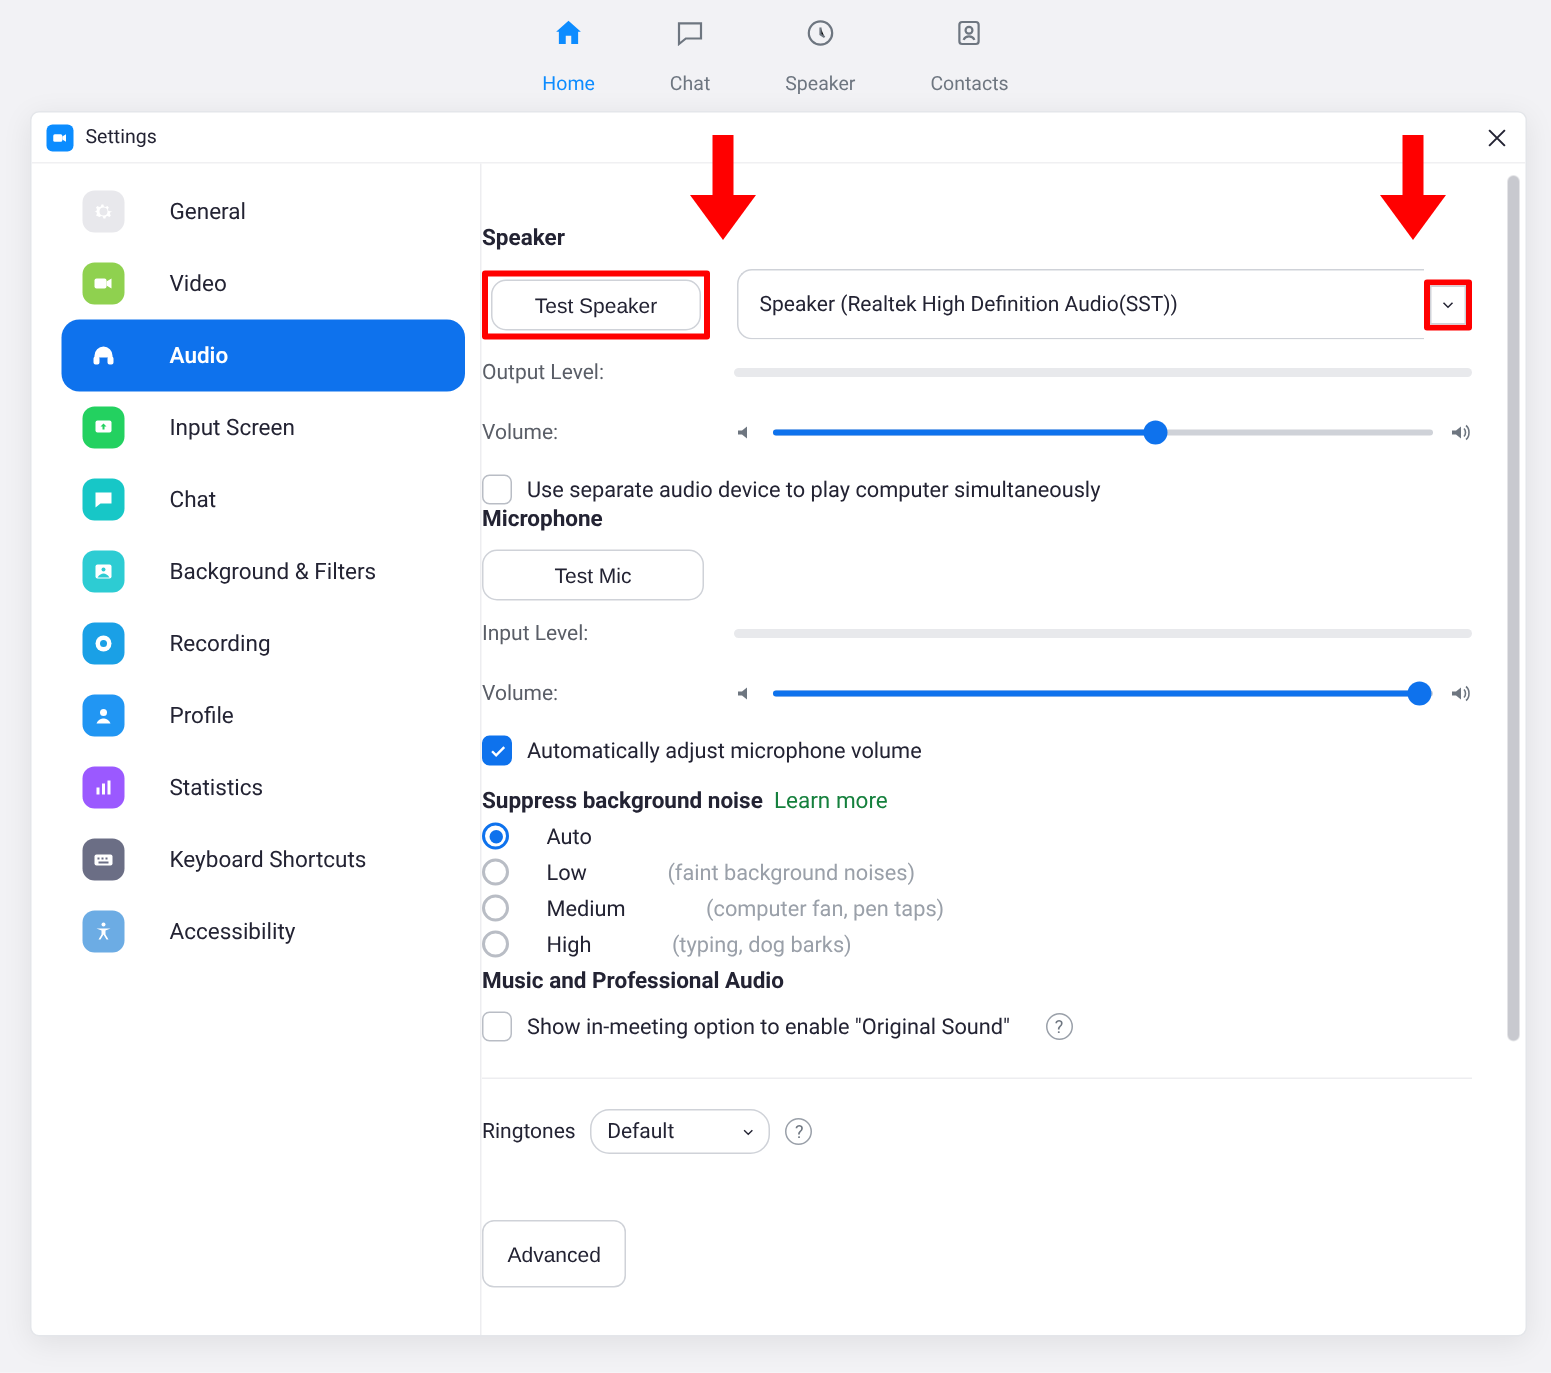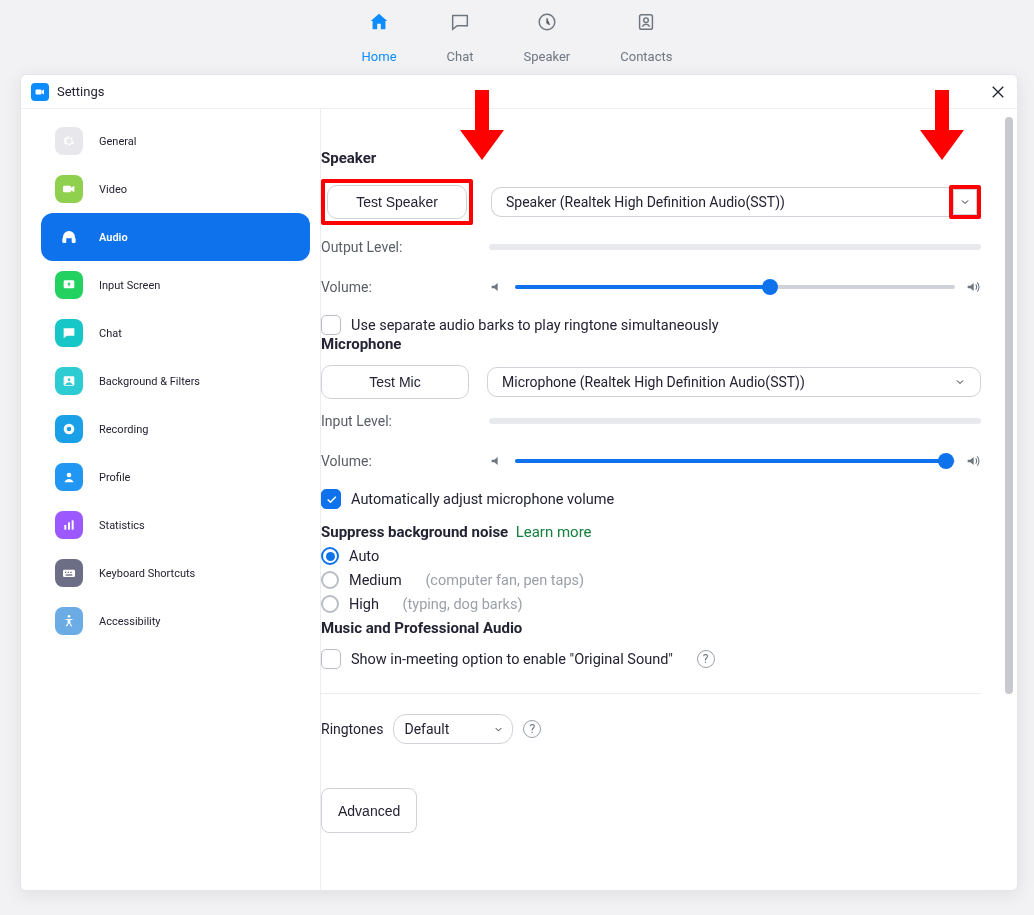--- a/index.html
+++ b/index.html
@@ -17,60 +17,60 @@
   .window { position:absolute; top:74px; left:20px; right:16px; bottom:24px; background:#ffffff; border:1px solid #e4e6ea; border-radius:6px; box-shadow:0 4px 20px rgba(0,0,0,0.08); overflow:hidden; display:flex; flex-direction:column; }
   .titlebar { height:34px; display:flex; align-items:center; padding:0 10px; border-bottom:1px solid #f0f0f2; }
   .titlebar .app-icon { width:18px; height:18px; background:#0b8cff; border-radius:4px; display:flex; align-items:center; justify-content:center; margin-right:8px; }
   .titlebar .app-icon svg { width:12px; height:12px; fill:#fff; }
   .titlebar .title { font-size:13px; color:#232333; }
   .titlebar .close { margin-left:auto; width:18px; height:18px; cursor:pointer; color:#232333; }
   .titlebar .close svg { width:18px; height:18px; stroke:#232333; stroke-width:1.8; fill:none; }
 
   .window-body { flex:1; display:flex; min-height:0; }
   .sidebar { width:300px; border-right:1px solid #ededf0; padding:8px 0 8px 10px; overflow:auto; }
-  .sb-item { display:flex; align-items:center; gap:16px; height:48px; padding:0 14px; border-radius:12px; margin:0 10px 0 10px; cursor:pointer; font-size:11px; color:#232333; }
+  .sb-item { display:flex; align-items:center; gap:30px; height:48px; padding:0 14px; border-radius:12px; margin:0 10px 0 10px; cursor:pointer; font-size:15px; color:#232333; }
   .sb-item.active { background:#0e72ed; color:#fff; font-weight:600; }
   .sb-item .icon { width:28px; height:28px; border-radius:8px; display:flex; align-items:center; justify-content:center; flex-shrink:0; }
   .sb-item.active .icon svg { fill:#fff; stroke:#fff; }
   .ic-general{background:#e8e8ec;} .ic-video{background:#8fd14f;} .ic-share{background:#23d160;} .ic-chat{background:#17c7c7;} .ic-bg{background:#2dccd3;} .ic-rec{background:#1aa0e6;} .ic-profile{background:#2196f3;} .ic-stats{background:#9b59ff;} .ic-kb{background:#6b6e85;} .ic-acc{background:#6cace4;}
   .sb-item .icon svg{width:16px;height:16px;fill:#fff;}
   .sb-item.ic-audio-row .icon svg{stroke:#fff;}
 
   .content-wrap { flex:1; position:relative; overflow:hidden; }
   .content { position:absolute; inset:0 12px 0 0; overflow:auto; padding:40px 14px 16px 0; }
   .content-inner { padding:0 10px 40px 0; }
   .scrollbar { position:absolute; right:2px; top:6px; bottom:6px; width:14px; }
   .scrollbar .thumb { position:absolute; right:2px; top:2px; width:8px; height:75%; background:#c8c9cf; border-radius:5px; }
 
   h3.section { font-size:15px; font-weight:700; margin:0 0 12px 0; }
   .row { display:flex; align-items:center; gap:18px; }
   .btn { height:34px; padding:0 28px; border:1px solid #cfd2d8; border-radius:10px; background:#fff; font-size:14px; color:#232333; cursor:pointer; display:inline-flex; align-items:center; justify-content:center; }
   .highlight-red { border:4px solid #ff0000; border-radius:2px; padding:2px; display:inline-flex; }
   .select-wrap { display:flex; align-items:center; }
-  .select { flex:1; height:30px; border:1px solid #cfd2d8; border-radius:10px 0 0 10px; background:#fff; font-size:14px; display:flex; align-items:center; padding:0 14px; cursor:pointer; border-right:none; }
+  .select { flex:1; height:47px; border:1px solid #cfd2d8; border-radius:10px 0 0 10px; background:#fff; font-size:14px; display:flex; align-items:center; padding:0 14px; cursor:pointer; border-right:none; }
   .caret { width:32px; height:34px; border:1px solid #cfd2d8; border-radius:0 10px 10px 0; display:flex; align-items:center; justify-content:center; cursor:pointer; background:#fff; }
   .caret svg{width:12px;height:12px;stroke:#232333;stroke-width:2;fill:none;}
   .caret-highlight { border:4px solid #ff0000; padding:0; border-radius:2px; }
   .caret-highlight .caret { border-radius:0; width:24px; height:26px;}
 
   .lbl { font-size:14px; color:#5a5e67; }
   .level-bar { flex:1; height:6px; background:#e8e9ec; border-radius:4px; }
   .slider-row { display:flex; align-items:center; gap:10px; }
   .slider-row svg{width:16px;height:16px;fill:#6e7680;}
   .slider { flex:1; height:4px; background:#cfd2d8; border-radius:3px; position:relative; }
   .slider .fill { position:absolute; top:0; bottom:0; left:0; background:#0e72ed; border-radius:3px; }
   .slider .handle { position:absolute; top:50%; width:16px; height:16px; background:#0e72ed; border-radius:50%; transform:translate(-50%,-50%); }
 
   .checkbox { display:flex; align-items:center; gap:10px; font-size:14.5px; color:#232333; cursor:pointer; }
   .checkbox .box { width:20px; height:20px; border:1.5px solid #b9bdc5; border-radius:5px; display:flex; align-items:center; justify-content:center; flex-shrink:0; }
   .checkbox.checked .box { background:#0e72ed; border-color:#0e72ed; }
   .checkbox.checked .box svg{width:13px;height:13px;stroke:#fff;stroke-width:3;fill:none;}
   .link { color:#15803d; cursor:pointer; font-weight:400; }
 
-  .radio-row { display:flex; align-items:center; gap:10px; font-size:14.5px; cursor:pointer; margin:6px 0; }
+  .radio-row { display:flex; align-items:center; gap:25px; font-size:14.5px; cursor:pointer; margin:6px 0; }
   .radio { width:18px;height:18px;border:2px solid #b9bdc5;border-radius:50%;display:flex;align-items:center;justify-content:center;flex-shrink:0;}
   .radio.checked{border-color:#0e72ed;}
   .radio.checked::after{content:"";width:9px;height:9px;background:#0e72ed;border-radius:50%;}
   .hint{color:#9aa0a9;}
 
   .divider{height:1px;background:#ededf0;margin:24px 0 20px 0;}
   .small-select{height:30px;border:1px solid #cfd2d8;border-radius:13px;padding:0 26px 0 10px;font-size:14px;display:inline-flex;align-items:center;position:relative;cursor:pointer;min-width:120px;}
   .small-select svg{position:absolute;right:8px;width:11px;height:11px;stroke:#232333;stroke-width:2;fill:none;}
   .help{width:18px;height:18px;border:1.5px solid #9aa0a9;border-radius:50%;display:inline-flex;align-items:center;justify-content:center;font-size:12px;color:#6e7680;cursor:pointer;}
 
@@ -288,34 +288,26 @@
                   </div>
                 <svg viewBox="0 0 24 24">
                     <path d="M4 10v4h4l5 4V6l-5 4z"></path>
                     <path d="M16 8c2 2 2 6 0 8M18 5c4 3 4 11 0 14" fill="none" stroke="#6e7680" stroke-width="1.6"></path>
                   </svg>
               </div>
             </div>
 
             <div class="checkbox mt20">
               <span class="box"></span>
-              <span>Use separate audio barks to play ringtone simultaneously</span>
+              <span>Use separate audio device to play computer simultaneously</span>
             </div>
 
             <h3 class="section mt30">Microphone</h3>
             <div class="row">
               <button class="btn" style="width:148px">Test Mic</button>
-              <div class="select-wrap" style="flex:1">
-                <div class="select" style="border-radius:10px;border-right:1px solid #cfd2d8;">
-                  <span>Microphone (Realtek High Definition Audio(SST))</span>
-                  <svg style="margin-left:auto;width:12px;height:12px;stroke:#232333;stroke-width:2;fill:none" viewBox="0 0 24 24">
-                      <path d="M6 9l6 6 6-6"></path>
-                    </svg>
-                </div>
-              </div>
             </div>
             <div class="row mt14">
                 <span class="lbl" style="width:150px">Input Level:</span>
                 <div class="level-bar"></div>
               </div>
             <div class="row mt8">
                 <span class="lbl" style="width:150px">Volume:</span>
               <div class="slider-row" style="flex:1">
                 <svg viewBox="0 0 24 24">
                     <path d="M4 10v4h4l5 4V6l-5 4z"></path>
@@ -341,20 +333,21 @@
             </div>
 
             <div class="mt14" style="font-size:15px;">
               <b>Suppress background noise</b>
               &nbsp;<span class="link">Learn more</span>
             </div>
             <div class="radio-row">
                 <span class="radio checked"></span>
                 <span>Auto</span>
               </div>
+            <div class="radio-row"><span class="radio"></span><span>Low</span>&nbsp;<span class="hint">(faint background noises)</span></div>
             <div class="radio-row"><span class="radio"></span><span>Medium</span>&nbsp;<span class="hint">(computer fan, pen taps)</span></div>
             <div class="radio-row"><span class="radio"></span><span>High</span>&nbsp;<span class="hint">(typing, dog barks)</span></div>
 
             <h3 class="section mt30">Music and Professional Audio</h3>
             <div class="checkbox">
               <span class="box"></span>
               <span>Show in-meeting option to enable "Original Sound"</span>
               &nbsp;<span class="help">?</span>
             </div>
 

